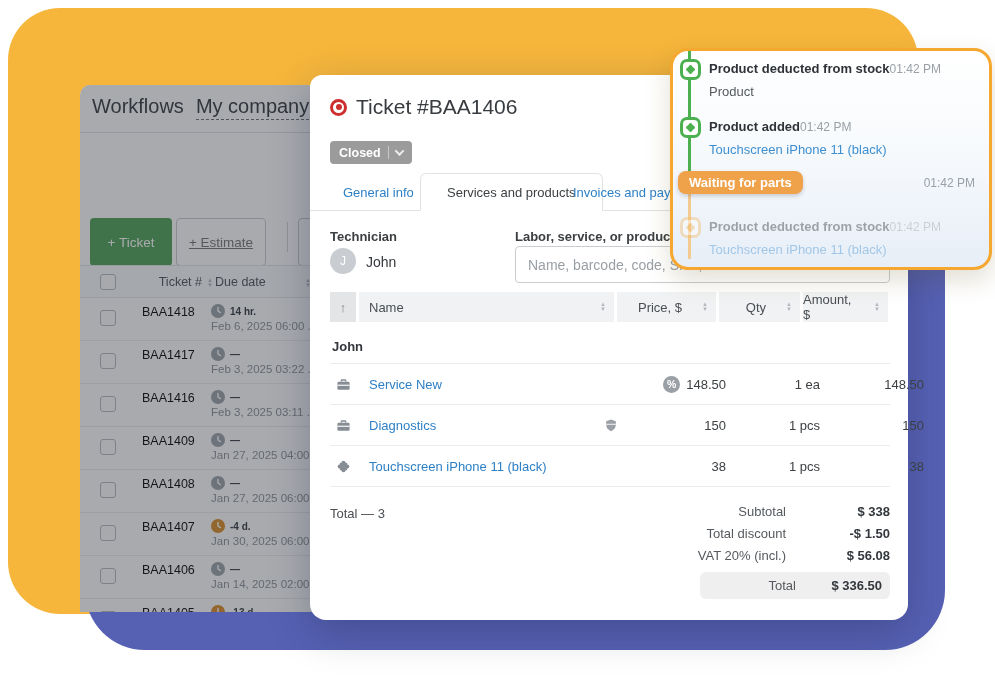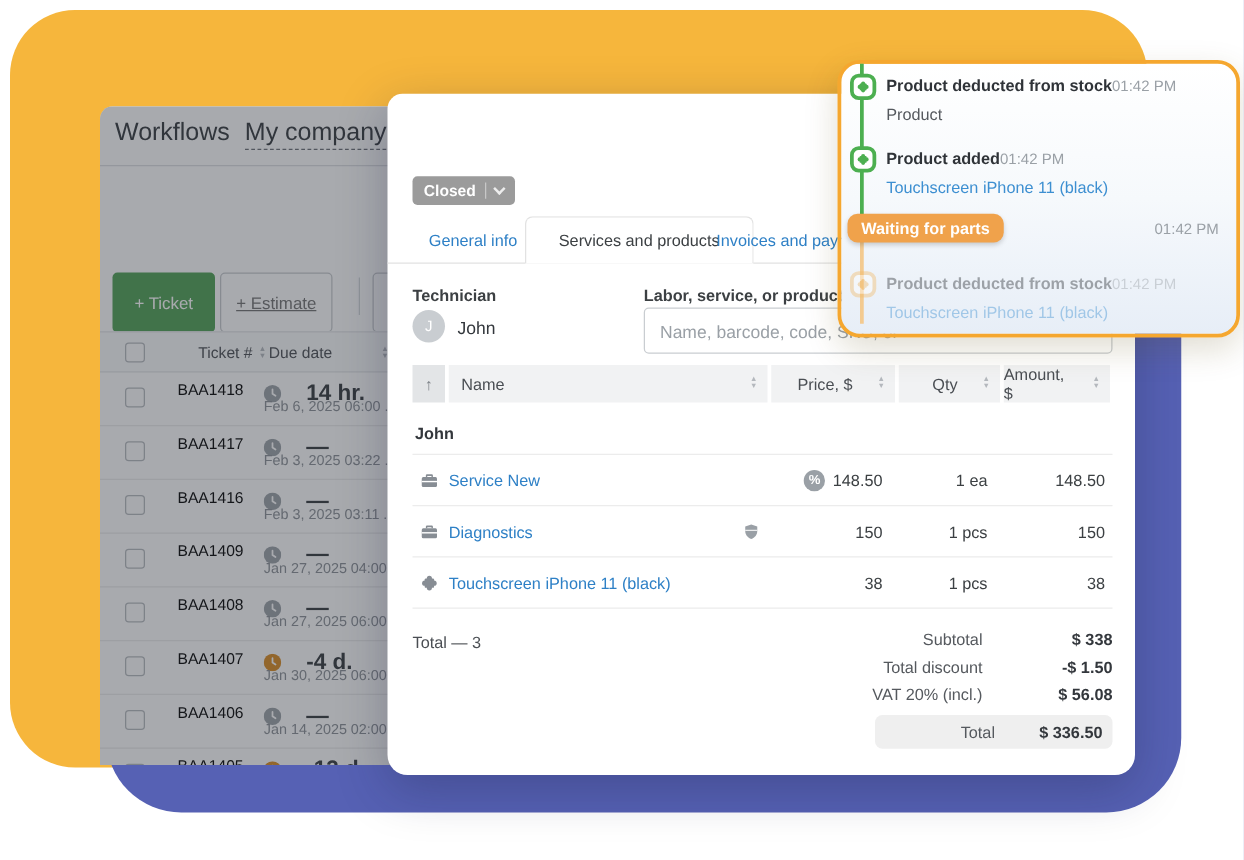--- a/index.html
+++ b/index.html
@@ -36,22 +36,22 @@
   .sorter { display:inline-flex; flex-direction:column; color:#b4b8bd; font-size:6px; line-height:5px; vertical-align:middle; }
   .sorter::before { content:"▲"; } .sorter::after { content:"▼"; }
   .lh-sort1 { position:absolute; left:127px; top:12px; }
   .lh-sort2 { position:absolute; left:225px; top:12px; }
 
   .lrows { position:absolute; left:0; top:213px; width:100%; }
   .lrow { position:relative; height:43px; border-bottom:1px solid #ececec; }
   .lrow .cb { left:20px; top:12px; }
   .lid { position:absolute; left:62px; top:7px; width:60px; text-align:left; font-size:12.5px;
     color:#000000; text-decoration:none; }
-  .ldue { position:absolute; left:131px; top:6px; font-size:18px; color:#33373c; font-weight:normal;
-    display:flex; align-items:center; gap:20px; }
+  .ldue { position:absolute; left:131px; top:6px; font-size:10px; color:#33373c; font-weight:normal;
+    display:flex; align-items:center; gap:5px; }
   .clock { width:14px; height:14px; color:#9aa0a6; display:inline-flex; }
   .clock.orange { color:#D98A20; }
   .ldate { position:absolute; left:131px; top:22px; font-size:11.5px; color:#8b9096; white-space:nowrap; }
 
   
   .modal { position:absolute; left:310px; top:75px; width:598px; height:545px; background:#fff;
     border-radius:12px 12px 16px 16px; box-shadow:0 12px 40px rgba(25,30,60,.28); z-index:60; }
   .m-head { position:absolute; left:20px; top:20px; display:flex; align-items:center; gap:9px; }
   .target-icon { width:17px; height:17px; border:3px solid #CD2F2F; border-radius:50%; position:relative; }
   .target-icon::after { content:""; position:absolute; left:2.5px; top:2.5px; width:6px; height:6px;
@@ -85,21 +85,21 @@
 
   .stable { position:absolute; left:20px; top:217px; width:560px; font-size:13px; }
   .sthead { display:grid; grid-template-columns:26px 255px 99px 81px 85px; gap:3px; height:30px;
     margin-bottom:8px; color:#4a4e53; }
   .sthead > div { background:#f1f2f3; display:flex; align-items:center; }
   .sthead .hc0 { background:#e3e5e7; justify-content:center; color:#80858b; font-size:13px; cursor:pointer; }
   .hc-name { justify-content:space-between; padding:0 8px 0 10px; cursor:pointer; }
   .hc-num { justify-content:flex-end; gap:20px; padding-right:8px; cursor:pointer; }
   .sgroup { height:34px; display:flex; align-items:center; font-weight:bold; color:#33373c;
     border-bottom:1px solid #ececec; padding-left:2px; }
-  .srow { display:grid; grid-template-columns:26px 255px 99px 81px 85px; gap:3px; height:41px;
+  .srow { display:grid; grid-template-columns:26px 255px 99px 81px 85px; gap:13px; height:41px;
     border-bottom:1px solid #ececec; align-items:center; color:#3c4043; }
   .srow .ic { display:flex; justify-content:center; color:#878d94; }
   .srow .nm { display:flex; align-items:center; justify-content:space-between; padding-right:6px; }
   .srow .nm a { color:#2E80C6; text-decoration:none; }
   .cell-num { text-align:right; padding-right:10px; }
   .cell-amt { text-align:right; padding-right:4px; }
   .price-flex { display:flex; align-items:center; justify-content:flex-end; gap:6px; padding-right:10px; }
   .pct-icon { width:17px; height:17px; border-radius:50%; background:#9aa0a6; color:#fff;
     font-size:10.5px; font-weight:bold; display:flex; align-items:center; justify-content:center; }
   .shield { color:#9aa0a6; display:inline-flex; }
@@ -276,20 +276,24 @@
             <b>-13 d.</b>
           </span>
         <span class="ldate"></span>
       </div>
     </div>
 
     <div class="wf-dim"></div>
   </div>
 
   <div class="modal">
+    <div class="m-head">
+      <span class="target-icon"></span>
+      <h1 class="m-title">Ticket #BAA1406</h1>
+    </div>
     <button class="status-pill">
       <span>Closed</span>
       <span class="pill-div"></span>
       <span class="chev-down"></span>
     </button>
 
     <div class="tabs">
       <span class="tab-link tab-general">General info</span>
       <span class="tab-active">Services and products</span>
       <span class="tab-link tab-invoices">Invoices and payme</span>

